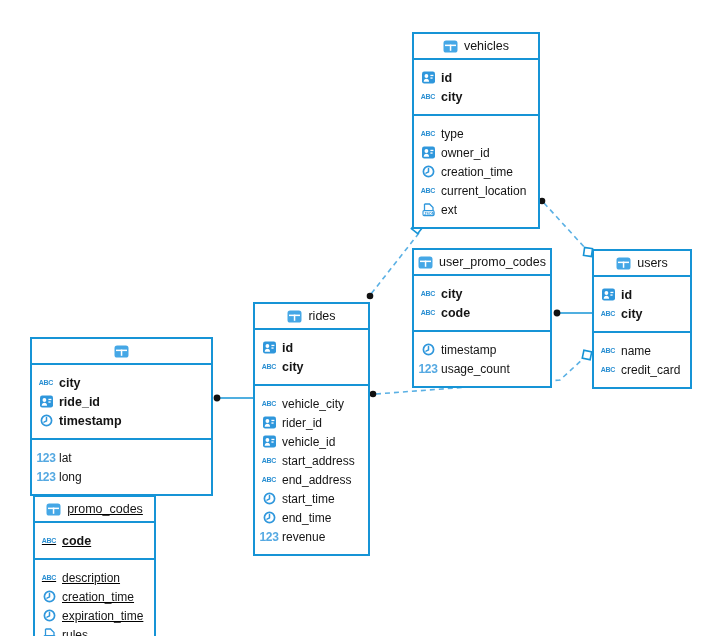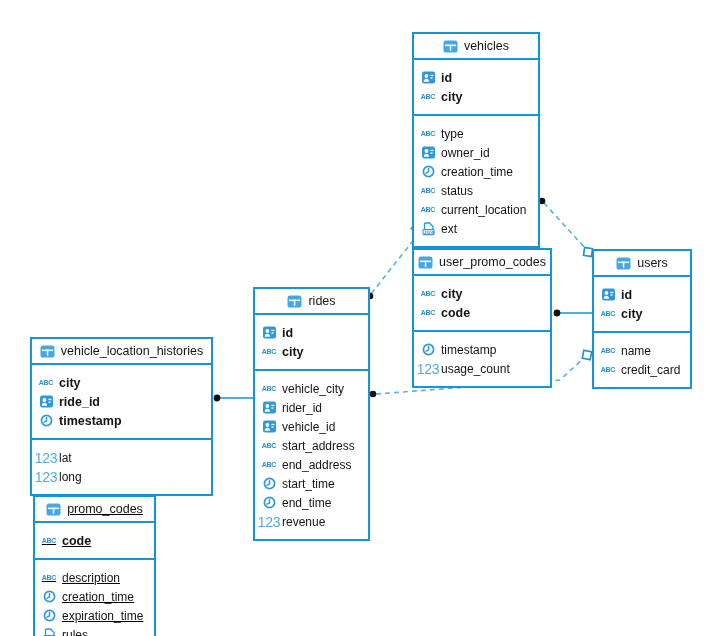--- a/index.html
+++ b/index.html
@@ -18,26 +18,26 @@
   .sec{padding:8px 0;}
   .sec-cols{border-top:2px solid #1694d6;}
   .row{
     height:19px;display:flex;align-items:center;gap:4px;padding:0 5px;
     font-size:12px;color:#141414;white-space:nowrap;
   }
   .row.key{font-weight:700;font-size:12.5px;}
   .cicon{width:18px;min-width:18px;height:14px;display:inline-flex;align-items:center;justify-content:center;}
   .hicon{width:16px;height:13px;display:inline-flex;align-items:center;}
   .abc{font-weight:700;font-size:7px;color:#2a8fd2;letter-spacing:-0.3px;}
-  .n123{font-weight:400;font-size:14px;color:#55a9e2;letter-spacing:-0.3px;}
+  .n123{font-weight:700;font-size:12px;color:#55a9e2;letter-spacing:-0.3px;}
   
   #t-vehicles{left:412px;top:32px;width:128px;}
   #t-user_promo_codes{left:412px;top:248px;width:140px;}
   #t-users{left:592px;top:249px;width:100px;}
-  #t-rides{left:253px;top:287px;width:117px;}
+  #t-rides{left:253px;top:302px;width:117px;}
   #t-vehicle_location_histories{left:30px;top:337px;width:183px;}
   #t-promo_codes{left:33px;top:495px;width:123px;text-decoration:underline;}
 </style>
 </head>
 <body>
 
 <div id="canvas">
 
   <svg id="connector-layer">
 
@@ -126,26 +126,20 @@
               <circle cx="6.5" cy="6.5" r="5.1" fill="none" stroke="#2f97dc" stroke-width="1.7"></circle>
               <path d="M6.5 6.9 L6.5 3.4 M6.5 6.9 L4 8.1" fill="none" stroke="#2f97dc" stroke-width="1.5" stroke-linecap="round"></path>
             </svg>
           </span>
           <span>creation_time</span>
         </div>
         <div class="row">
           <span class="cicon">
             <span class="abc">ABC</span>
           </span>
-          <span>status</span>
-        </div>
-        <div class="row">
-          <span class="cicon">
-            <span class="abc">ABC</span>
-          </span>
           <span>current_location</span>
         </div>
         <div class="row">
           <span class="cicon">
             <svg width="13" height="14" viewBox="0 0 13 14">
               <path d="M2.5 1h5l3.5 3.5V8" fill="none" stroke="#2f97dc" stroke-width="1.3"></path>
               <path d="M2.5 1v7" fill="none" stroke="#2f97dc" stroke-width="1.3"></path>
               <rect x="1" y="7.6" width="11" height="5" rx="1" fill="#fff" stroke="#2f97dc" stroke-width="1.1"></rect>
               <text x="2" y="11.7" font-size="3.9" font-weight="bold" fill="#2f97dc" font-family="Liberation Sans, sans-serif">JSON</text>
             </svg>
@@ -345,21 +339,20 @@
     </div>
   <div class="tbl" id="t-vehicle_location_histories">
       <div class="tbl-header">
         <span class="hicon">
           <svg width="15" height="13" viewBox="0 0 15 13">
             <rect x="0.5" y="0.5" width="14" height="12" rx="2.6" fill="#45a7e6"></rect>
             <rect x="2" y="4.6" width="11" height="1.5" fill="#fff"></rect>
             <rect x="6.8" y="4.6" width="1.5" height="6.2" fill="#fff"></rect>
           </svg>
         </span>
-        <span>vehicle_location_histories</span>
       </div>
       <div class="sec sec-keys">
         <div class="row key">
           <span class="cicon">
             <span class="abc">ABC</span>
           </span>
           <span>city</span>
         </div>
         <div class="row key">
           <span class="cicon">

